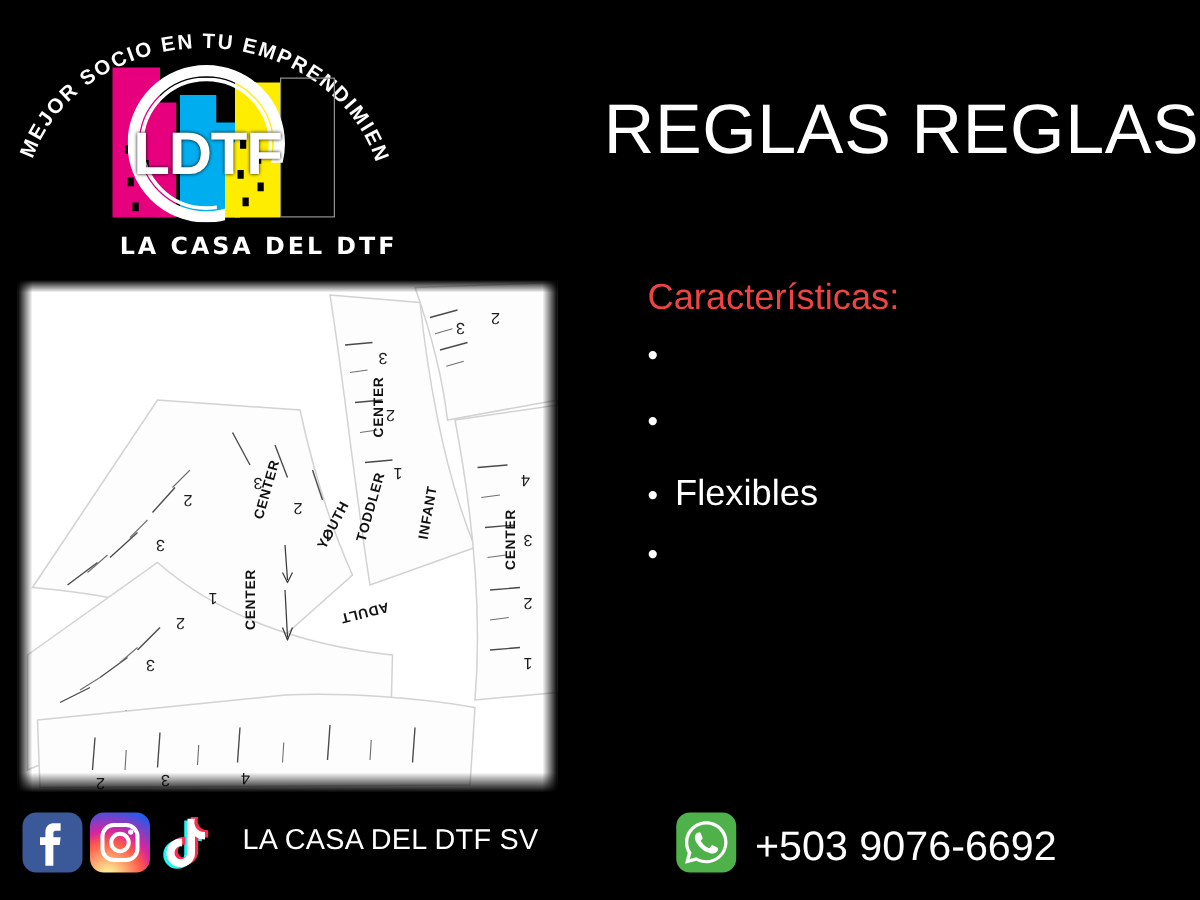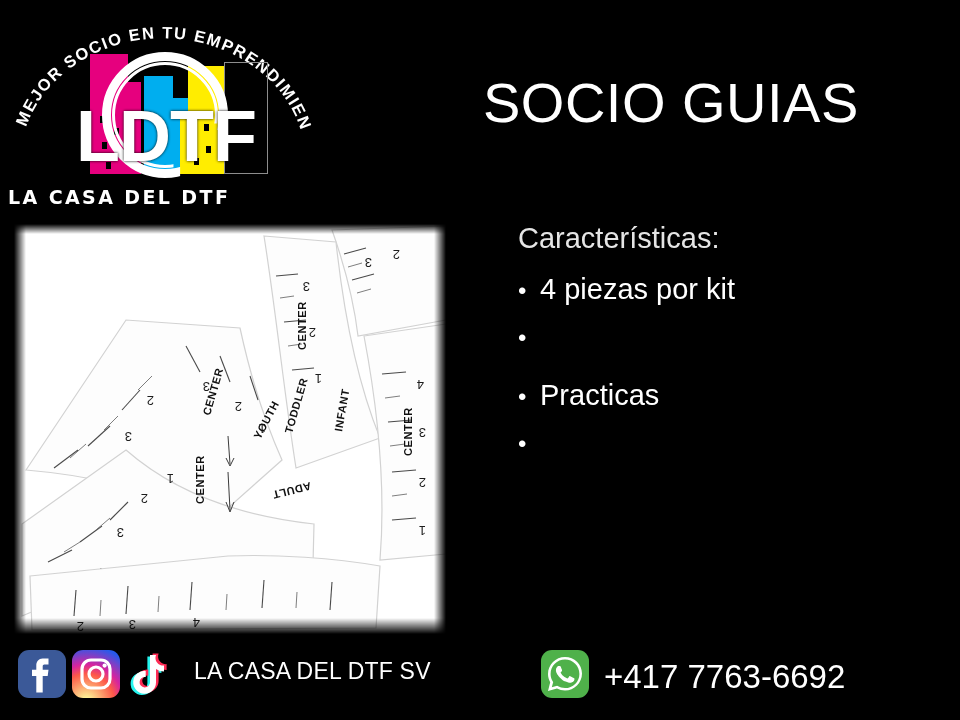--- a/index.html
+++ b/index.html
@@ -120,32 +120,32 @@
     box-sizing: border-box;
     clip-path: polygon(0% 0%, 100% 0%, 100% 58%, 58% 58%, 58% 100%, 0% 100%);
   }
   #logo-word {
     position: absolute;
     left: 48px;
     top: 92px;
     width: 220px;
     text-align: center;
     color: #ffffff;
-    font-size: 72px;
+    font-size: 48px;
     font-weight: bold;
     letter-spacing: -1px;
     line-height: 1;
     text-shadow: 0 0 3px #000;
   }
   #logo-sub {
     position: absolute;
     left: 0;
     top: 178px;
     width: 310px;
-    text-align: left;
+    text-align: right;
     color: #ffffff;
     font-size: 19px;
     font-weight: bold;
     letter-spacing: 2.4px;
     font-family: "DejaVu Sans", sans-serif;
   }
 
   
   #title {
     position: absolute;
@@ -157,21 +157,21 @@
     letter-spacing: 0.5px;
     white-space: nowrap;
   }
   #features {
     position: absolute;
     left: 518px;
     top: 222px;
     width: 420px;
   }
   #features-heading {
-    color: #e5e5e5;
+    color: #ef4444;
     font-size: 29px;
     margin: 0 0 18px 0;
     white-space: nowrap;
   }
   .feature-row {
     display: flex;
     align-items: baseline;
     color: #ffffff;
     font-size: 29px;
     height: 53px;
@@ -326,35 +326,34 @@
       <div class="win" style="left:112px; top:92px;"></div>
       <div class="win" style="left:100px; top:104px;"></div>
     </div>
 
     <div id="logo-ring"></div>
     <div id="logo-ring-inner"></div>
     <div id="logo-word">LDTF</div>
     <div id="logo-sub">LA CASA DEL DTF</div>
   </div>
 
-  <div id="title">SOCIO GUIAS</div>
+  <div id="title">REGLAS REGLAS</div>
 
   <div id="features">
     <div id="features-heading">Características:</div>
 
     <div class="feature-row">
       <span class="feature-bullet">•</span>
-      <span class="feature-label">4 piezas por kit</span>
     </div>
     <div class="feature-row">
       <span class="feature-bullet">•</span>
     </div>
     <div class="feature-row">
       <span class="feature-bullet">•</span>
-      <span class="feature-label">Practicas</span>
+      <span class="feature-label">Flexibles</span>
     </div>
     <div class="feature-row">
       <span class="feature-bullet">•</span>
     </div>
   </div>
 
   <div id="photo">
     <svg width="432" height="410" viewBox="0 0 432 410">
       <rect x="0" y="0" width="432" height="410" fill="#ffffff"></rect>
 
@@ -486,16 +485,16 @@
 
     <div id="footer-brand">LA CASA DEL DTF SV</div>
 
     <div class="social-icon" id="icon-whatsapp">
       <svg viewBox="0 0 48 48" width="48" height="48">
         <path fill="#ffffff" d="M24 7c-9.4 0-17 7.6-17 17 0 3 0.8 5.8 2.2 8.3L7 41l9-2.4c2.4 1.3 5.1 2 8 2 9.4 0 17-7.6 17-17S33.4 7 24 7zm0 31.1c-2.7 0-5.2-0.7-7.4-2l-0.5-0.3-5.3 1.4 1.4-5.2-0.4-0.6c-1.4-2.2-2.2-4.8-2.2-7.5 0-7.9 6.4-14.3 14.4-14.3S38.4 16 38.4 23.9 32 38.1 24 38.1z"></path>
         <path fill="#ffffff" d="M32.2 27.7c-0.4-0.2-2.6-1.3-3-1.5-0.4-0.1-0.7-0.2-1 0.2-0.3 0.4-1.1 1.5-1.4 1.8-0.3 0.3-0.5 0.3-0.9 0.1-0.4-0.2-1.9-0.7-3.6-2.2-1.3-1.2-2.2-2.6-2.5-3.1-0.3-0.4 0-0.7 0.2-0.9 0.2-0.2 0.4-0.5 0.6-0.7 0.2-0.3 0.3-0.4 0.4-0.7 0.1-0.3 0.1-0.5 0-0.8-0.1-0.2-1-2.4-1.4-3.3-0.4-0.8-0.7-0.7-1-0.7h-0.9c-0.3 0-0.8 0.1-1.2 0.5-0.4 0.4-1.6 1.5-1.6 3.8s1.6 4.4 1.9 4.7c0.2 0.3 3.2 4.9 7.8 6.7 1.1 0.5 1.9 0.7 2.6 0.9 1.1 0.3 2.1 0.3 2.9 0.2 0.9-0.1 2.6-1.1 3-2.1 0.4-1 0.4-1.9 0.3-2.1-0.1-0.2-0.4-0.3-0.8-0.5z"></path>
       </svg>
     </div>
 
-    <div id="footer-phone">+417  7763-6692</div>
+    <div id="footer-phone">+503  9076-6692</div>
   </div>
 
 </div>
 
 </body></html>

